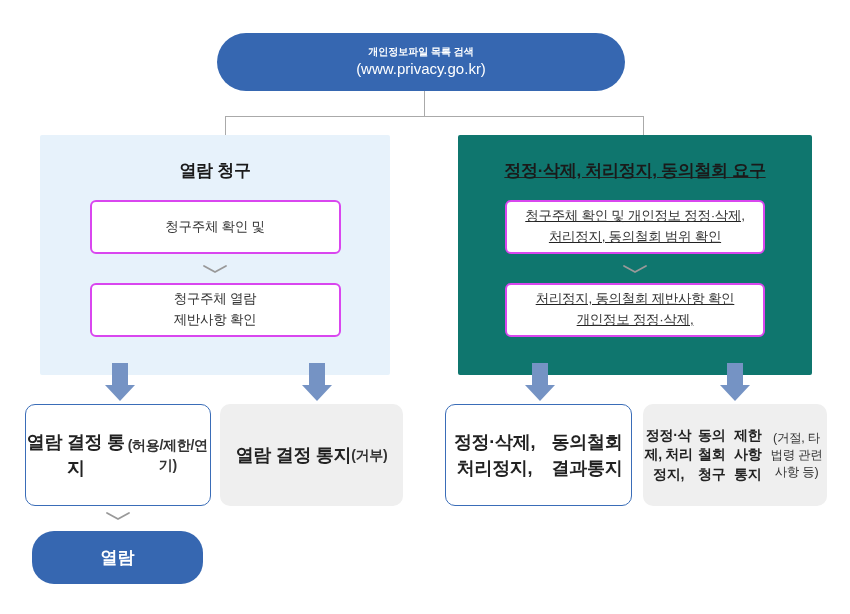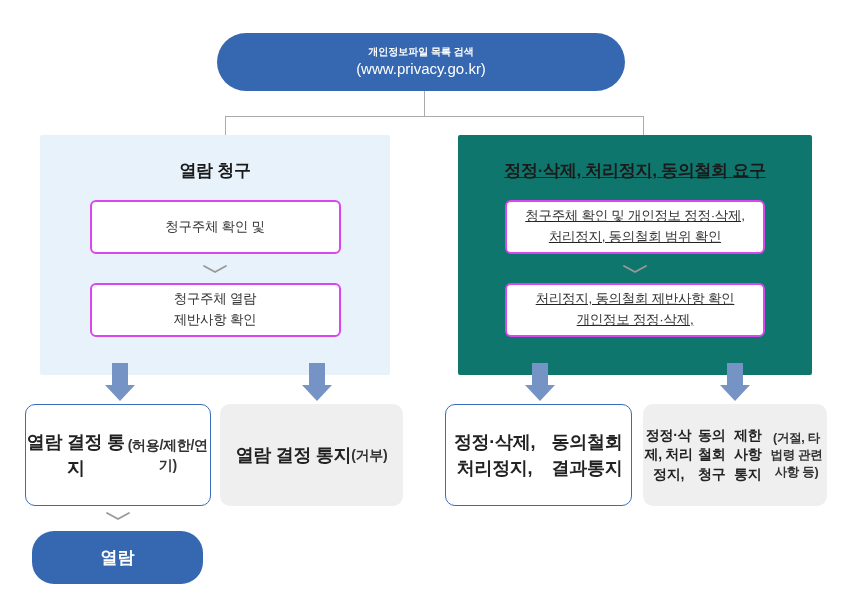--- a/index.html
+++ b/index.html
@@ -58,21 +58,21 @@
   }
   .outcome-bordered { background:#ffffff; border:1px solid #3a6db8; }
   .outcome-gray     { background:#efefef; }
   .o-a { left:25px;  width:186px; }
   .o-b { left:220px; width:183px; }
   .o-c { left:445px; width:187px; }
   .o-d { left:643px; width:184px; line-height:1.38; }
   .o-main { font-size:18px; font-weight:700; color:#222; }
   .o-sub  { font-size:14px;   font-weight:700; color:#333; }
   .o-d .o-main { font-size:14px; }
-  .o-d .o-note { font-size:12.5px; font-weight:700; color:#333; margin-top:1px; }
+  .o-d .o-note { font-size:12.5px; font-weight:400; color:#333; margin-top:1px; }
 
   .chev-final { position:absolute; left:105px; top:511px; }
 
   
   .final-box {
     position:absolute; left:32px; top:531px; width:171px; height:53px;
     background:#3667b1; border-radius:22px; color:#ffffff;
     display:flex; align-items:center; justify-content:center;
     font-size:17px; font-weight:700;
   }

